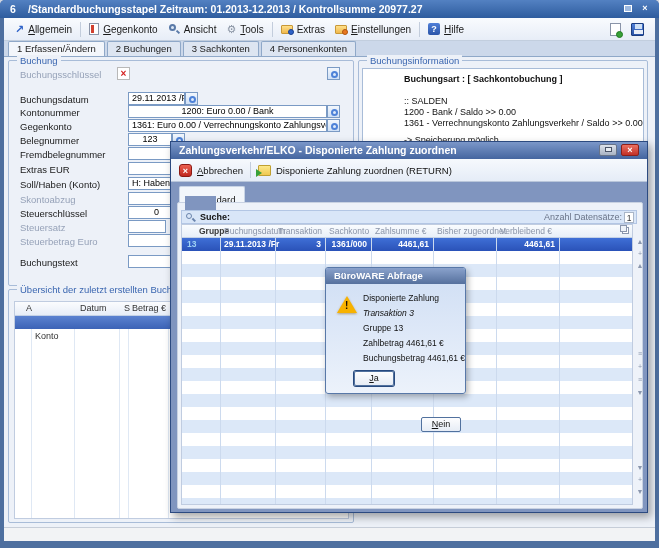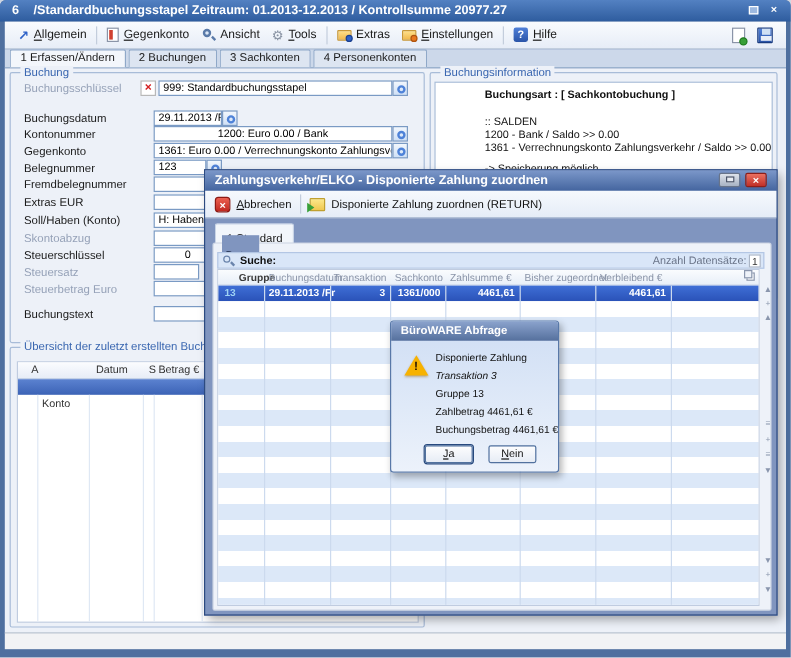--- a/index.html
+++ b/index.html
@@ -61,21 +61,21 @@
   .content { left:4px; top:57px; width:651px; height:470px; background:#edf1f8; }
   .statusbar { left:4px; top:527px; width:651px; height:14px; background:#f2f3f5; border-top:1px solid #c6cdd8; }
 
   .group { position:absolute; border:1px solid #a8bcd8; border-radius:2px; }
   .glabel { position:absolute; top:-6px; left:8px; font-size:9.5px; color:#3a66b0; background:#edf1f8; padding:0 3px; white-space:nowrap; }
 
   .flabel { position:absolute; font-size:9.5px; color:#1a1a1a; white-space:nowrap; }
   .flabel.dis { color:#96a2b8; }
   .inp { position:absolute; height:13px; background:#fff; border:1px solid #7a9ac4;
     font-size:9px; line-height:11px; padding:0 3px; color:#000; white-space:nowrap; overflow:hidden; }
-  .inp.center { text-align:center; } .inp.right { text-align:left; }
+  .inp.center { text-align:center; } .inp.right { text-align:center; }
   .cbtn { position:absolute; width:13px; height:13px; background:linear-gradient(#f2f7fd,#cfe0f6); border:1px solid #7a9ac4; cursor:default; }
   .cbtn::after { content:""; position:absolute; left:3px; top:3px; width:3px; height:3px; border:2px solid #4e82d8; border-radius:50%; }
   .clrbtn { position:absolute; width:13px; height:13px; background:#fff; border:1px solid #b8b8b8;
     color:#d42020; font-weight:bold; font-size:10px; text-align:center; line-height:11px; cursor:default; }
 
   
   .infobox { position:absolute; background:#fff; border:1px solid #a8bcd8; }
   .iline { position:absolute; left:8px; font-size:9px; color:#111; white-space:nowrap;padding-left:33px; }
   .iline.b { font-weight:bold; }
 
@@ -234,21 +234,20 @@
   </div>
 
   <div class="abs content"></div>
   <div class="abs statusbar"></div>
 
   <div class="group" style="left:8px;top:60px;width:346px;height:226px;">
     <span class="glabel">Buchung</span>
   </div>
   <span class="abs flabel dis" style="left:20px;top:69px;">Buchungsschlüssel</span>
   <span class="abs clrbtn" style="left:117px;top:67px;">×</span>
-  <span class="abs inp" style="left:132px;top:67px;width:195px;">999: Standardbuchungsstapel</span>
   <span class="abs cbtn" style="left:327px;top:67px;"></span>
 
   <span class="abs flabel" style="left:20px;top:94px;">Buchungsdatum</span>
   <span class="abs inp" style="left:128px;top:92px;width:57px;">29.11.2013 /Fr</span>
   <span class="abs cbtn" style="left:185px;top:92px;"></span>
 
   <span class="abs flabel" style="left:20px;top:107px;">Kontonummer</span>
   <span class="abs inp center" style="left:128px;top:105px;width:199px;">1200: Euro 0.00 / Bank</span>
   <span class="abs cbtn" style="left:327px;top:105px;"></span>
 
@@ -401,18 +400,18 @@
         <b>!</b>
       </span>
     <span class="mline" style="top:25px;">Disponierte Zahlung</span>
     <span class="mline" style="top:40px;font-style:italic;">Transaktion 3</span>
     <span class="mline" style="top:55px;">Gruppe 13</span>
     <span class="mline" style="top:70px;">Zahlbetrag 4461,61 €</span>
     <span class="mline" style="top:85px;">Buchungsbetrag 4461,61 €</span>
     <span class="mbtn default" style="left:28px;">
         <span>Ja</span>
       </span>
-    <span class="mbtn" style="left:81px;">
+    <span class="mbtn" style="left:95px;margin-top:46px;">
         <span>Nein</span>
       </span>
   </div>
 
 </div>
 
 </body></html>

